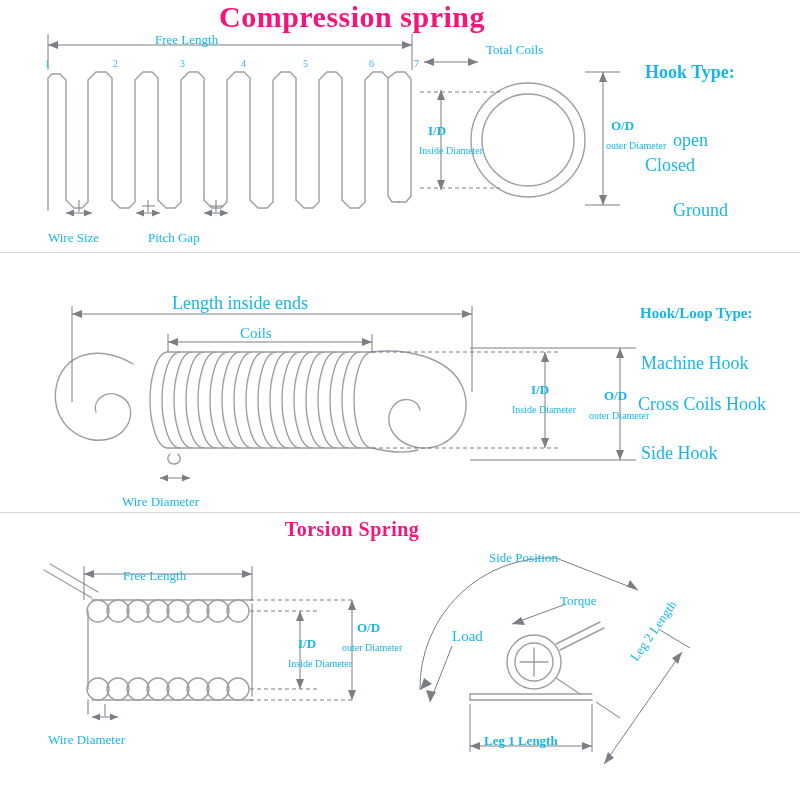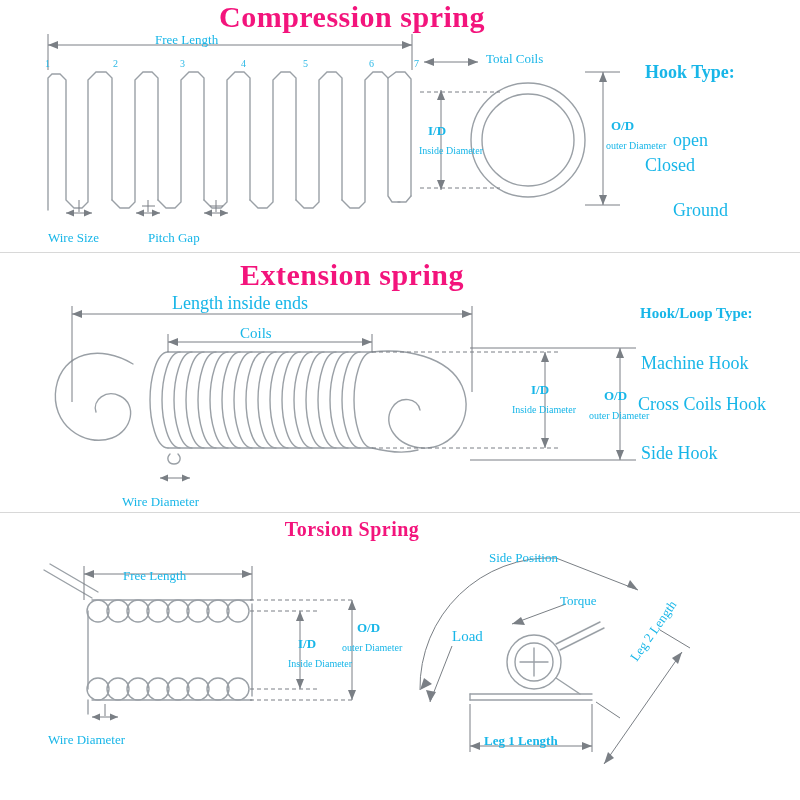--- a/index.html
+++ b/index.html
@@ -54,21 +54,20 @@
 
   svg { display: block; }
   .svgwrap { position: absolute; left: 0; top: 0; }
 </style>
 </head>
 <body>
 
 <div class="page">
 
   <div class="title t-comp">Compression spring</div>
-  <div class="title t-ext">Extension spring</div>
   <div class="title t-tor">Torsion Spring</div>
 
   <div class="divider" style="top:252px;"></div>
   <div class="divider" style="top:512px;"></div>
 
   <div class="svgwrap">
   <svg width="800" height="252" viewBox="0 0 800 252">
     <g stroke="#9aa0a6" stroke-width="1.4" fill="none" stroke-linecap="round">
 
       <path d="M 48 210 L 48 78 L 52 74 L 60 74 L 66 80 L 66 200 L 74 208 L 82 208 L 88 202 L 88 80 L 96 72 L 106 72 L 112 78 L 112 200"></path>
@@ -126,21 +125,21 @@
       <line x1="79" y1="200" x2="79" y2="212"></line>
       <line x1="148" y1="200" x2="148" y2="212"></line>
       <line x1="142" y1="206" x2="155" y2="206"></line>
       <line x1="216" y1="200" x2="216" y2="212"></line>
       <line x1="210" y1="206" x2="223" y2="206"></line>
     </g>
   </svg>
   </div>
 
   <div class="lbl mid" style="left:155px; top:32px;">Free Length</div>
-  <div class="lbl mid" style="left:486px; top:51px;">Total Coils</div>
+  <div class="lbl mid" style="left:486px; top:42px;">Total Coils</div>
   <div class="lbl mid b" style="left:428px; top:123px;">I/D</div>
   <div class="lbl small" style="left:419px; top:145px;">Inside Diameter</div>
   <div class="lbl mid b" style="left:611px; top:118px;">O/D</div>
   <div class="lbl small" style="left:606px; top:140px;">outer Diameter</div>
   <div class="lbl mid" style="left:48px; top:230px;">Wire Size</div>
   <div class="lbl mid" style="left:148px; top:230px;">Pitch Gap</div>
 
   <div class="lbl num" style="left:45px; top:58px;">1</div>
   <div class="lbl num" style="left:113px; top:58px;">2</div>
   <div class="lbl num" style="left:180px; top:58px;">3</div>

